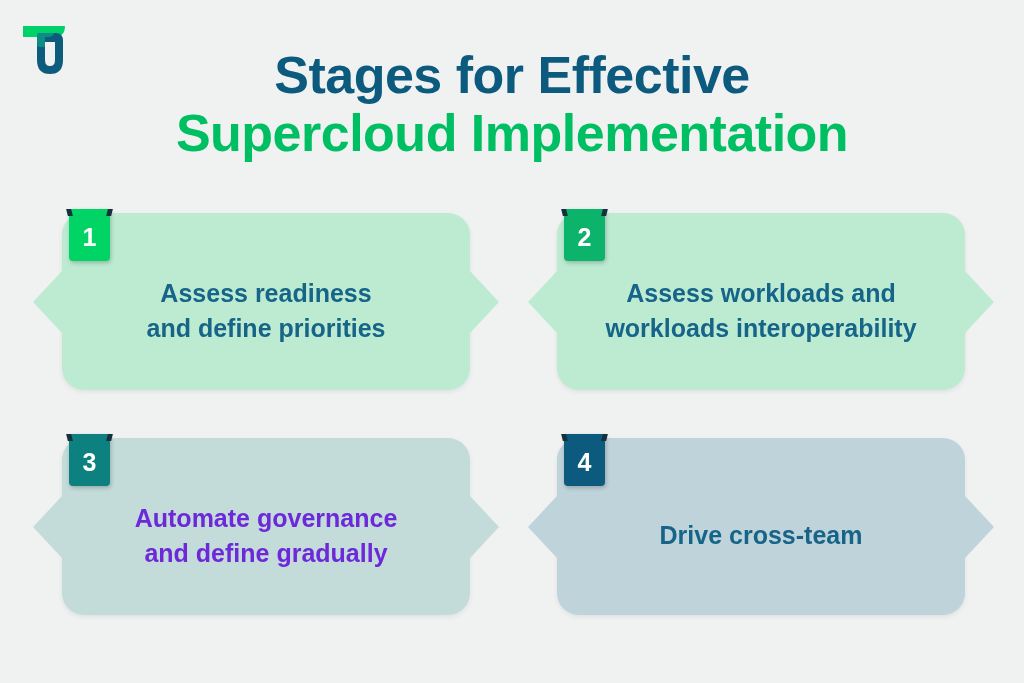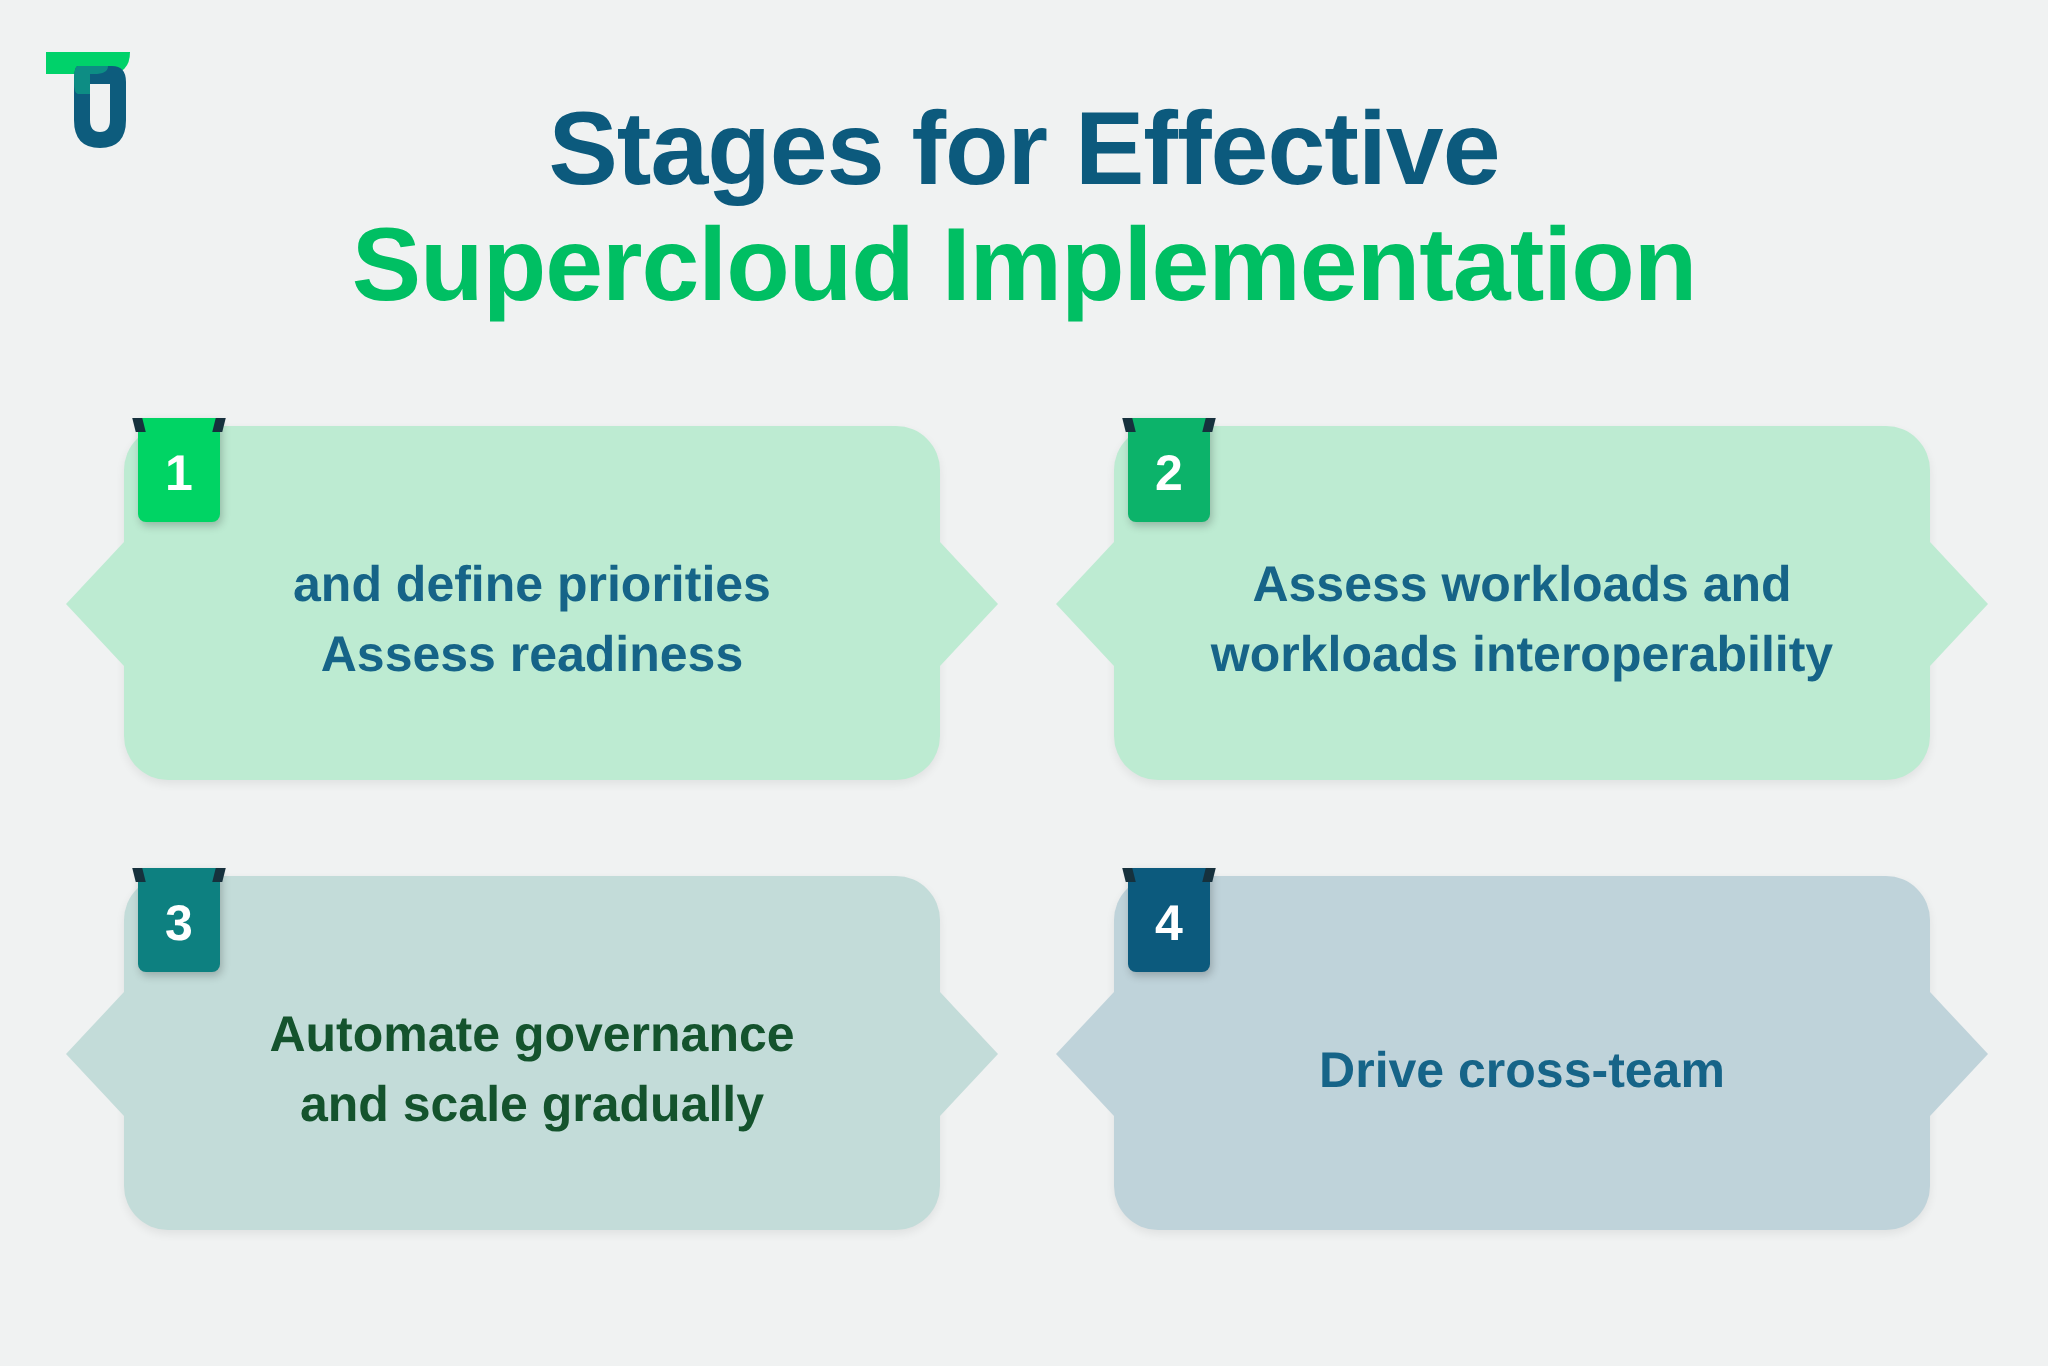--- a/index.html
+++ b/index.html
@@ -153,22 +153,22 @@
     <div class="card-body" style="background: rgb(189, 235, 210); color: rgb(189, 235, 210);">
       <span class="tab left"></span>
       <span class="tab right"></span>
     </div>
     <div class="badge" style="background: rgb(0, 212, 100);">
       <span class="pin l"></span>
       <span class="pin r"></span>
       <span class="badge-num">1</span>
     </div>
     <div class="card-text" style="color: rgb(22, 100, 136);">
+      <span class="ln">Assess readiness</span>
       <span class="ln">and define priorities</span>
-      <span class="ln">Assess readiness</span>
     </div>
   </div>
 
   <div class="card-slot c2">
     <div class="card-body" style="background: rgb(189, 235, 210); color: rgb(189, 235, 210);">
       <span class="tab left"></span>
       <span class="tab right"></span>
     </div>
     <div class="badge" style="background: rgb(12, 179, 106);">
       <span class="pin l"></span>
@@ -184,23 +184,23 @@
   <div class="card-slot c3">
     <div class="card-body" style="background: rgb(195, 220, 217); color: rgb(195, 220, 217);">
       <span class="tab left"></span>
       <span class="tab right"></span>
     </div>
     <div class="badge" style="background: rgb(13, 128, 128);">
       <span class="pin l"></span>
       <span class="pin r"></span>
       <span class="badge-num">3</span>
     </div>
-    <div class="card-text" style="color: #14532d;">
+    <div class="card-text" style="color: #6d28d9;">
       <span class="ln">Automate governance</span>
-      <span class="ln">and scale gradually</span>
+      <span class="ln">and define gradually</span>
     </div>
   </div>
 
   <div class="card-slot c4">
     <div class="card-body" style="background: rgb(191, 211, 218); color: rgb(191, 211, 218);">
       <span class="tab left"></span>
       <span class="tab right"></span>
     </div>
     <div class="badge" style="background: rgb(12, 90, 125);">
       <span class="pin l"></span>

